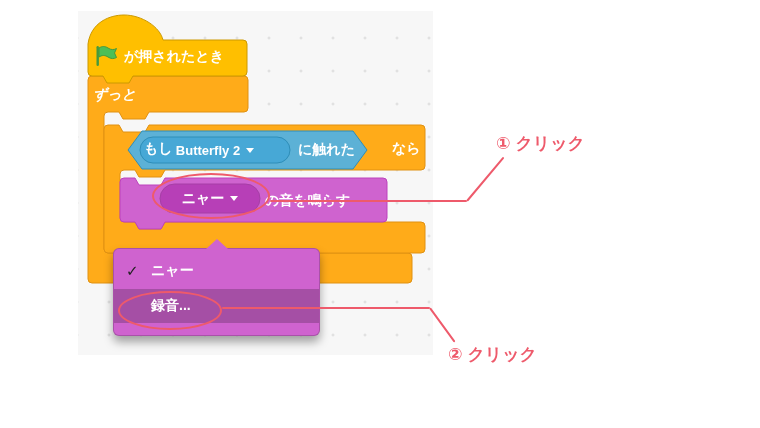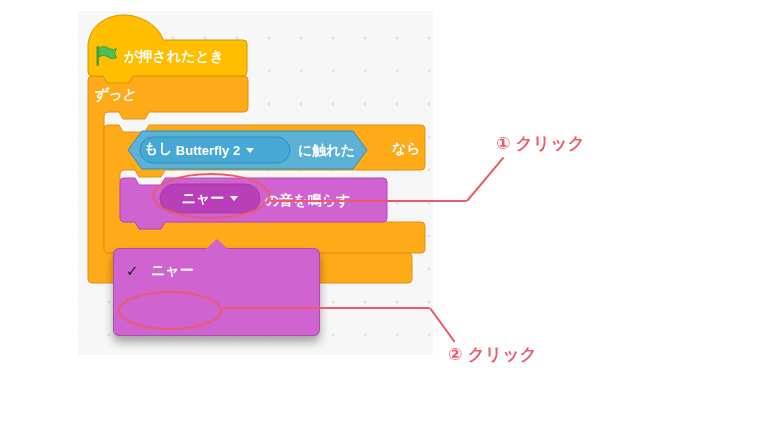--- a/index.html
+++ b/index.html
@@ -62,37 +62,41 @@
   <svg class="blocks" style="left:94px;top:45px;z-index:3;" width="24" height="22" viewBox="0 0 24 22">
     <rect x="2.5" y="1" width="2.4" height="20" rx="1.2" fill="#45993D"></rect>
     <path d="M5 3 C 8 1, 11 1, 14 3 C 17 5, 20 5, 22.5 3.5 L 20.5 8 L 22.5 12.5 C 20 14, 17 14, 14 12
              C 11 10, 8 10, 5 12 Z" fill="#4CBF56" stroke="#45993D" stroke-width="1"></path>
   </svg>
 
   <div class="blktxt" style="left:124px;top:46px;">が押されたとき</div>
   <div class="blktxt" style="left:93px;top:84px;font-style:italic;">ずっと</div>
   <div class="blktxt" style="left:112px;top:138px;margin-left:32px;">もし</div>
   <div class="blktxt" style="left:392px;top:138px;">なら</div>
-  <div class="blktxt" style="left:298px;top:140px;">に触れた</div>
+  <div class="blktxt" style="left:298px;top:140px;font-family:Liberation Mono, monospace;">に触れた</div>
   <div class="blktxt" style="left:265px;top:190px;">の音を鳴らす</div>
 
   <div class="ovalfield" style="left:140px;top:137px;width:150px;height:26px;font-size:13px;">
     <span style="font-weight:700;">Butterfly 2</span>
     <span class="caret"></span>
   </div>
   <div class="ovalfield" style="left:160px;top:184px;width:100px;height:29px;font-size:14px;">
     <span>ニャー</span>
     <span class="caret"></span>
   </div>
 
   <div id="sound-menu">
     <div class="pointer"></div>
     <div class="menu-row" style="top:5px;">
       <span class="check">✓</span>
       <span>ニャー</span>
+    </div>
+    <div class="menu-row hl" style="top:40px;">
+      <span class="check"></span>
+      <span>録音...</span>
     </div>
   </div>
 
   <div class="anno ellipse" style="left:152px;top:173px;width:114px;height:42px;"></div>
   <div class="anno aline" style="left:270px;top:200px;width:197px;"></div>
   <div class="anno aline" style="left:467px;top:200px;width:57px;transform:rotate(-50deg);transform-origin:left center;"></div>
   <div class="anno atext" style="left:496px;top:132px;">
     <span>①</span>
     <span>クリック</span>
   </div>

